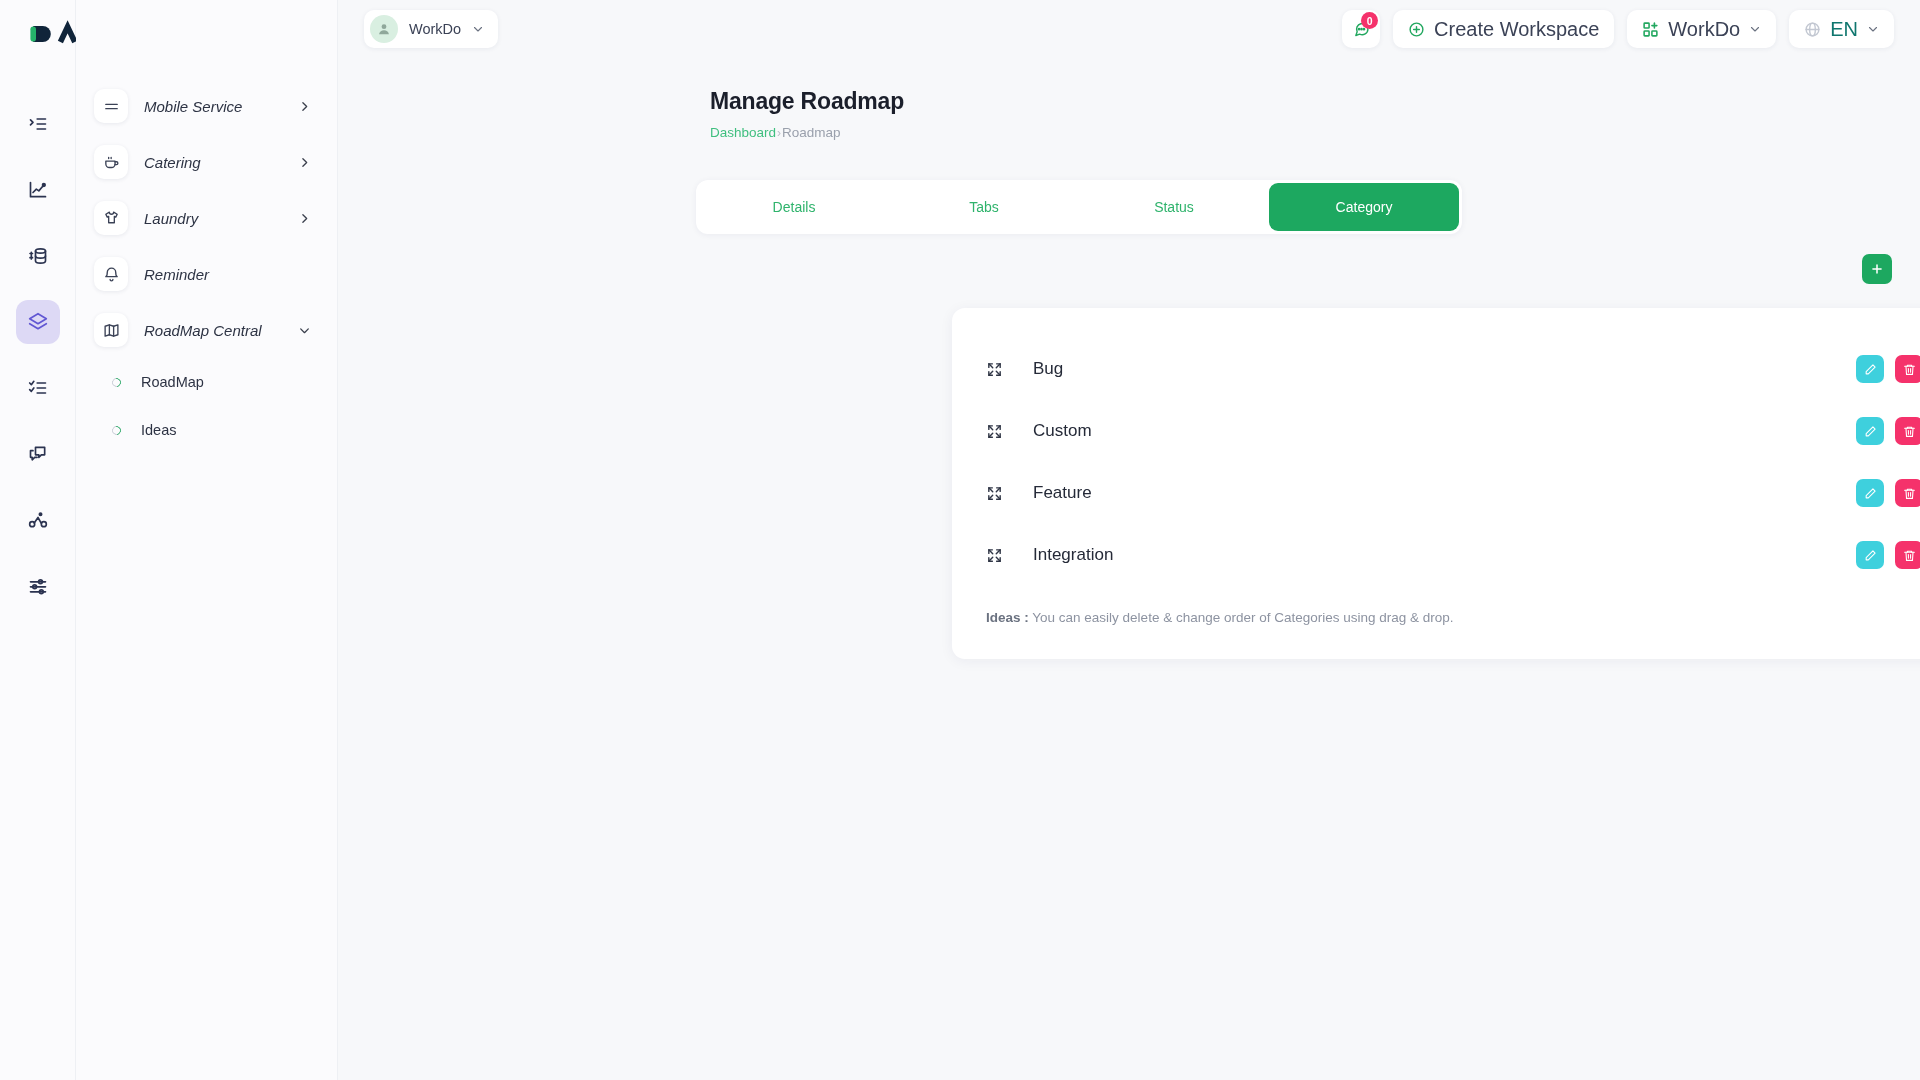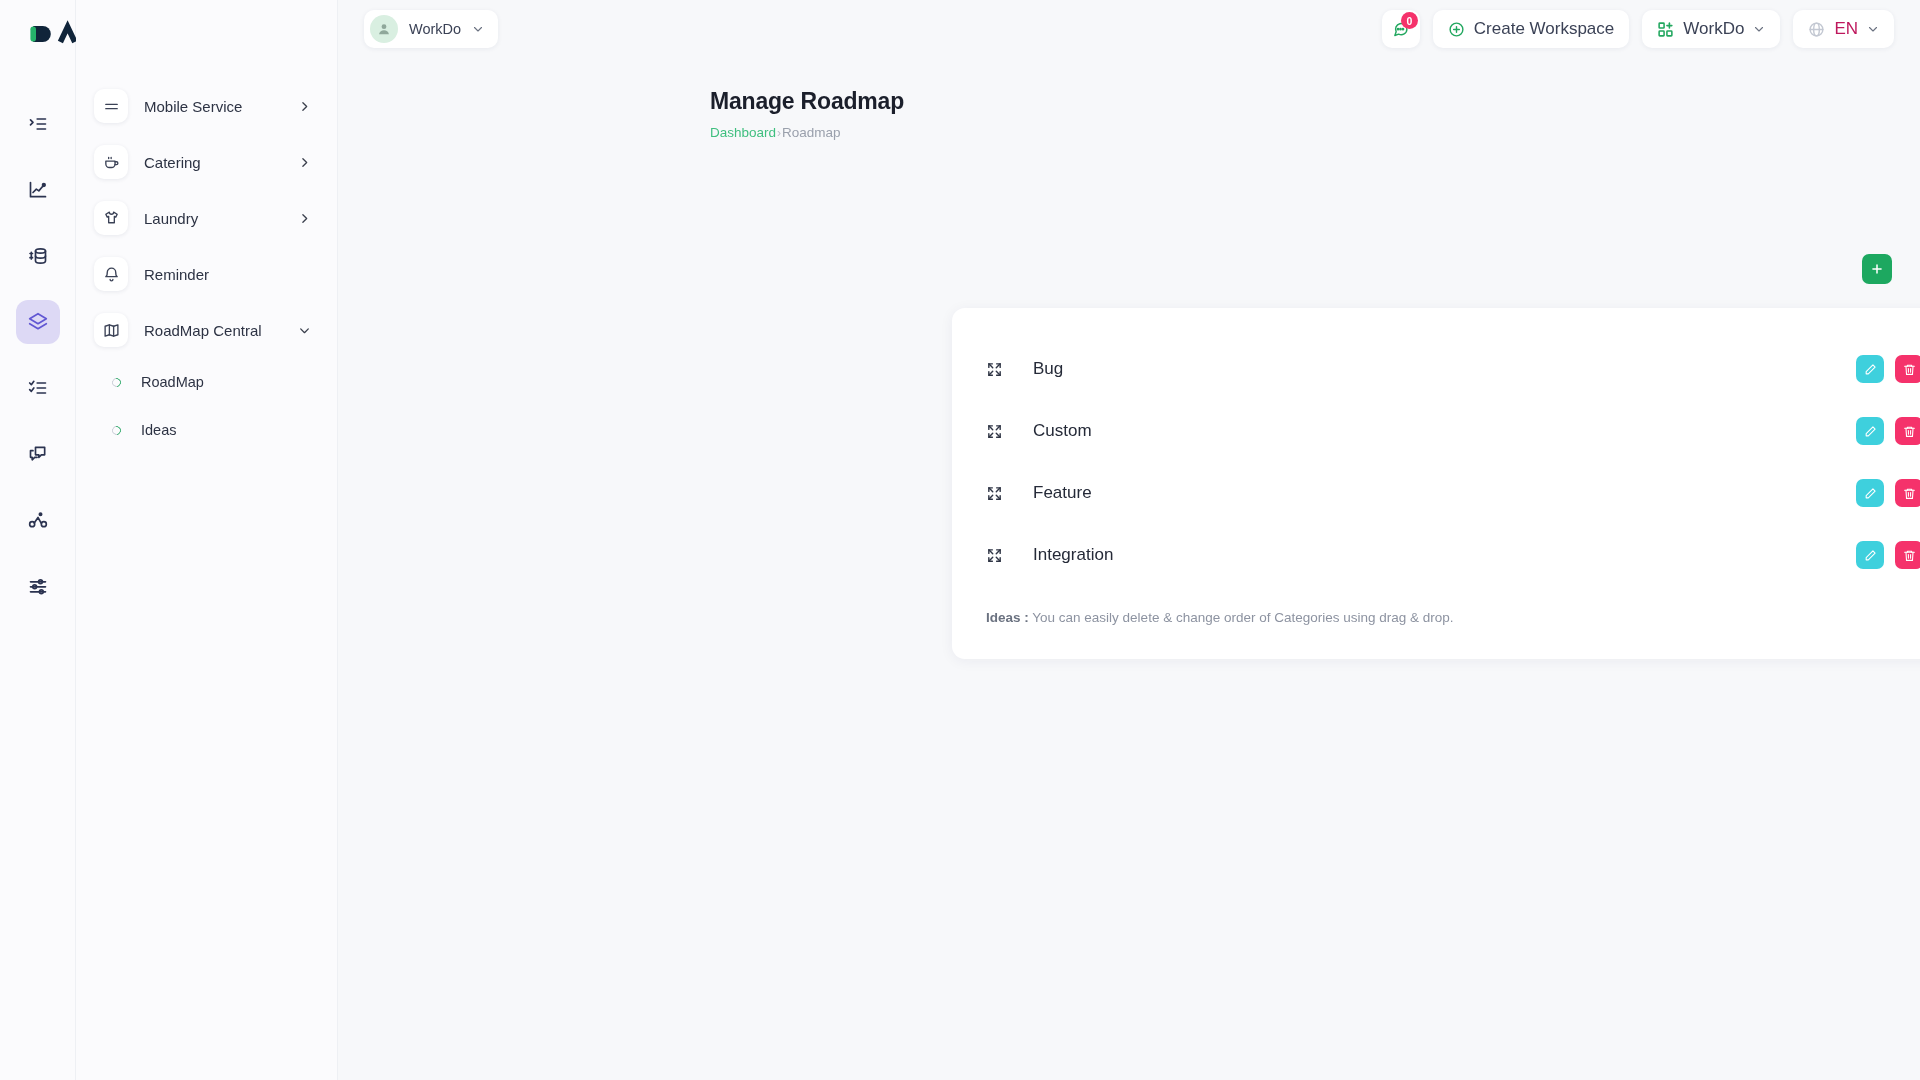--- a/index.html
+++ b/index.html
@@ -46,20 +46,21 @@
     width: 34px; height: 34px; border-radius: 10px;
     background: #ffffff;
     box-shadow: 0 1px 4px rgba(30,40,80,.09);
     display: flex; align-items: center; justify-content: center;
     color: #3b4256; flex-shrink: 0;
   }
   .menu-ico svg { width: 17px; height: 17px; display: block; }
   .menu-label {
     margin-left: 16px; font-size: 15px; color: #2d3344; font-weight: 400;
     white-space: nowrap;
+    font-style: italic;
   }
   .menu-chev {
     position: absolute; right: 12px; color: #3a3f4d;
     display: flex; align-items: center;
   }
   .menu-chev svg { width: 13px; height: 13px; display: block; }
 
   .sub-item {
     display: flex; align-items: center;
     height: 48px; padding-left: 18px; cursor: pointer;
@@ -104,22 +105,22 @@
     cursor: pointer;
   }
   .chip-icon { width: 38px; padding: 0; justify-content: center; position: relative; }
   .badge {
     position: absolute; top: 2px; right: 2px;
     min-width: 17px; height: 17px; border-radius: 9px;
     background: #f5326b; color: #fff; font-size: 10.5px;
     display: flex; align-items: center; justify-content: center;
     padding: 0 4px; font-weight: 600;
   }
-  .chip-text { font-size: 17px; color: #3b4256; white-space: nowrap; }
-  .chip-text.green { color: #be185d; }
+  .chip-text { font-size: 20px; color: #3b4256; white-space: nowrap; }
+  .chip-text.green { color: #0f766e; }
   .green-ico { color: #22a75f; display: flex; }
   .green-ico svg { width: 17px; height: 17px; display: block; }
   .grey-ico { color: #c3c8d2; display: flex; }
   .grey-ico svg { width: 17px; height: 17px; display: block; }
 
   
   .page-head { position: absolute; top: 88px; left: 372px; }
   .page-title { font-size: 23px; font-weight: 700; color: #1b1f2b; letter-spacing: -.2px; }
   .crumbs { margin-top: 10px; display: flex; align-items: center; gap: 1px; font-size: 13.5px; }
   .crumb-a { color: #3fbf7f; cursor: pointer; }
@@ -454,20 +455,26 @@
 
     <div class="page-head">
       <div class="page-title">Manage Roadmap</div>
       <div class="crumbs">
         <span class="crumb-a">Dashboard</span>
         <span class="crumb-sep">›</span>
         <span class="crumb-cur">Roadmap</span>
       </div>
     </div>
 
+    <div class="tabbar">
+      <div class="tab">Details</div>
+      <div class="tab">Tabs</div>
+      <div class="tab">Status</div>
+      <div class="tab active">Category</div>
+    </div>
 
     <button class="add-btn">
       <span>
         <svg viewBox="0 0 24 24" fill="none" stroke="currentColor" stroke-width="2.6" stroke-linecap="round">
             <line x1="12" y1="5" x2="12" y2="19"></line>
             <line x1="5" y1="12" x2="19" y2="12"></line>
           </svg>
       </span>
     </button>
 

